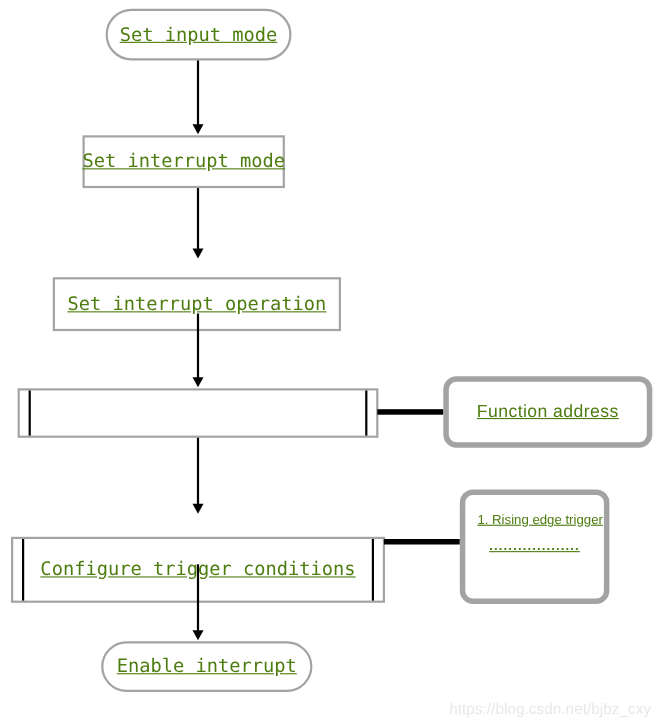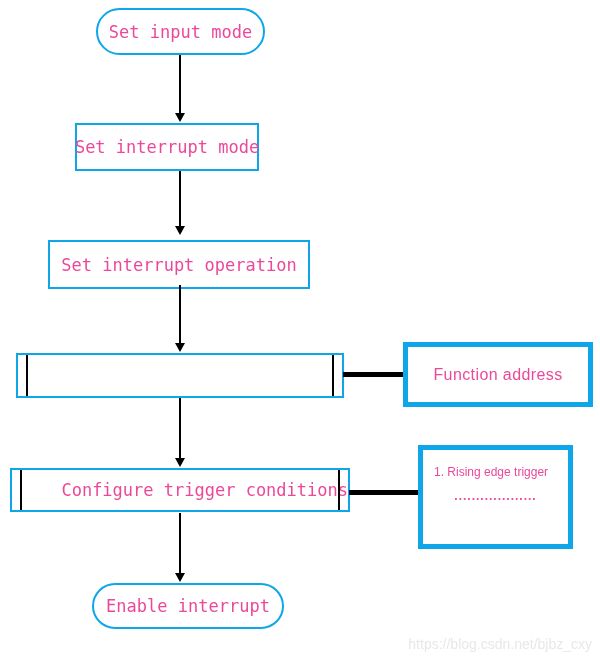--- a/index.html
+++ b/index.html
@@ -8,44 +8,45 @@
     width:600px;height:662px;
     background:#ffffff;
     font-family:"DejaVu Sans Mono", monospace;
     overflow:hidden;
   }
   
   .node{
     position:absolute;
     box-sizing:border-box;
     display:flex;align-items:center;justify-content:center;
-    border:2px solid #0ea5e9;
+    border:2px solid #a3a3a3;
     background:#fff;
-    color:#ec4899;
+    color:#4d7c0f;
     font-size:17px;
     white-space:nowrap;
+    text-decoration:underline;
   }
   .stadium{border-radius:24px;border-width:2.5px;}
   .pre{  }
   .pre .dl{
     position:absolute;top:0;bottom:0;width:2px;background:#000;
   }
   .pre .dl.left{left:8px;}
   .pre .dl.right{right:8px;}
-  .bold{border-width:5px;font-family:"Liberation Sans", sans-serif;}
+  .bold{border-width:5px;font-family:"Liberation Sans", sans-serif;border-radius:12px;}
   
   .n-start{left:96px;top:8px;width:169px;height:47px;}
   .n-step1{left:75px;top:123px;width:184px;height:48px;}
-  .n-step2{left:48px;top:240px;width:262px;height:49px;}
+  .n-step2{left:48px;top:252px;width:262px;height:49px;}
   .n-step3{left:16px;top:353px;width:328px;height:45px;}
-  .n-step4{left:10px;top:468px;width:340px;height:44px;justify-content:flex-end;}
+  .n-step4{left:10px;top:488px;width:340px;height:60px;}
   .n-end{left:92px;top:583px;width:192px;height:46px;}
   .n-funcaddr{left:403px;top:342px;width:190px;height:65px;font-size:16px;letter-spacing:0.4px;}
   .n-triggers{
-    left:418px;top:445px;width:155px;height:104px;
+    left:418px;top:445px;width:136px;height:104px;
     flex-direction:column;align-items:flex-start;justify-content:flex-start;
     padding:9px 0 0 11px;font-size:12px;
   }
   .n-triggers .titem{line-height:26px;}
   .n-triggers .dots{
     align-self:center;margin-left:-11px;line-height:22px;
     letter-spacing:1px;font-weight:bold;
   }
   
   .arrow{position:absolute;left:174px;width:12px;}

